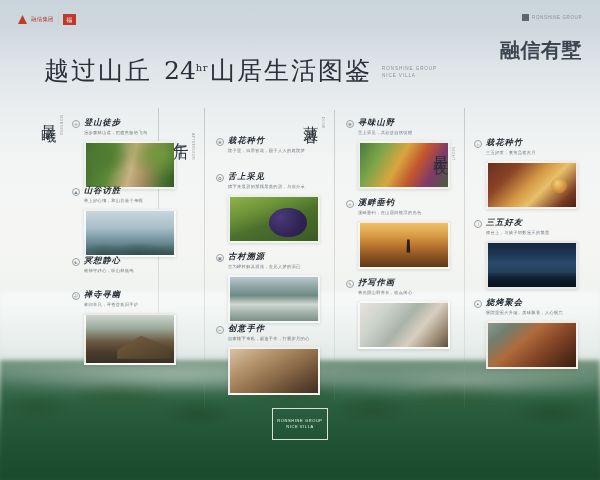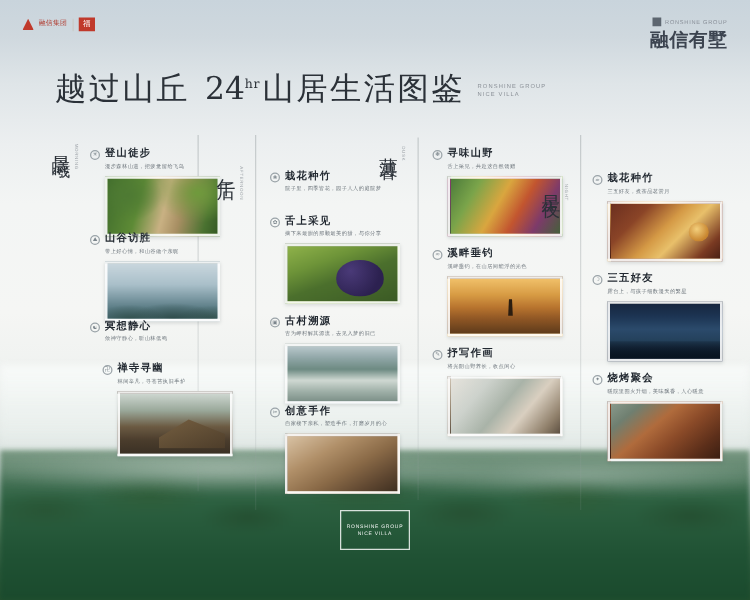--- a/index.html
+++ b/index.html
@@ -94,22 +94,22 @@
   .logo-tr {
     position: absolute; right: 18px; top: 14px;
     text-align: right;
   }
   .logo-tr .en {
     font-size: 4.5px; color: #8a9099; letter-spacing: .6px;
     display: flex; align-items: center; justify-content: flex-end; gap: 3px;
   }
   .logo-tr .sq { width: 7px; height: 7px; background: #5d6670; display: inline-block; }
   .logo-tr .zh {
-    font-size: 15px; color: #3c4450; font-weight: bold; letter-spacing: .5px;
-    font-family: Liberation Serif, serif; margin-top: 2px;
+    font-size: 20px; color: #3c4450; font-weight: bold; letter-spacing: .5px;
+    font-family: Liberation Serif, serif; margin-top: 16px;
   }
 
   .headline {
     position: absolute; left: 44px; top: 58px;
     display: flex; align-items: flex-end; gap: 0;
   }
   .headline .t1 {
     font-family: "DejaVu Serif", serif;
     font-size: 25px; color: #2b3138; letter-spacing: 2px; line-height: 1;
   }
@@ -161,20 +161,21 @@
     width: 8px; height: 8px; border-radius: 50%;
     border: .6px solid #9aa3a8; color: #7b858c;
     font-size: 4.5px; line-height: 7px; text-align: center;
     margin-top: 1.5px;
     font-family: "DejaVu Sans", sans-serif;
   }
   .item-title {
     font-family: "DejaVu Serif", serif;
     font-size: 8.2px; color: #222931; letter-spacing: 1.1px; line-height: 1.15;
     font-weight: bold;
+    font-style: italic;
   }
   .item-desc {
     font-size: 4.2px; color: #6f777e; letter-spacing: .35px;
     line-height: 1.35; margin-top: 2.5px; margin-left: 12px;
   }
   .thumb {
     margin-top: 5px; margin-left: 12px;
     width: 92px; height: 48px;
     border: 2px solid rgba(255,255,255,.9);
     box-shadow: 0 1px 3px rgba(60,70,80,.18);
@@ -310,21 +311,21 @@
       </div>
 
       <div class="item" style="top:144px; left:32px;">
         <div class="item-head">
           <span class="ico">☯</span>
           <span class="item-title">冥想静心</span>
         </div>
         <div class="item-desc">敛神守静心，听山林低鸣</div>
       </div>
 
-      <div class="item" style="top:178px; left:42px;">
+      <div class="item" style="top:178px; left:32px;">
         <div class="item-head">
           <span class="ico">卍</span>
           <span class="item-title">禅寺寻幽</span>
         </div>
         <div class="item-desc">林间辛凡，寻苍苔执旧手炉</div>
         <div class="thumb ph-temple tall"></div>
       </div>
     </div>
 
     <div class="col" style="left:172px; top:130px;">

